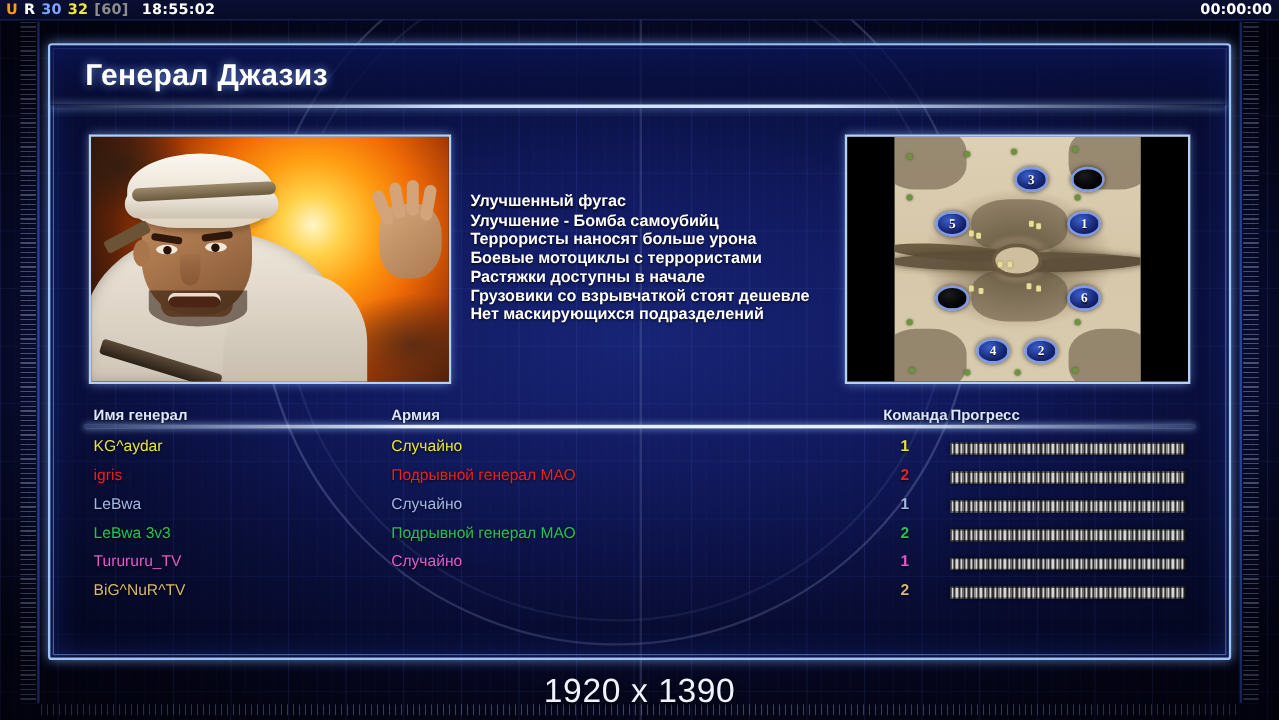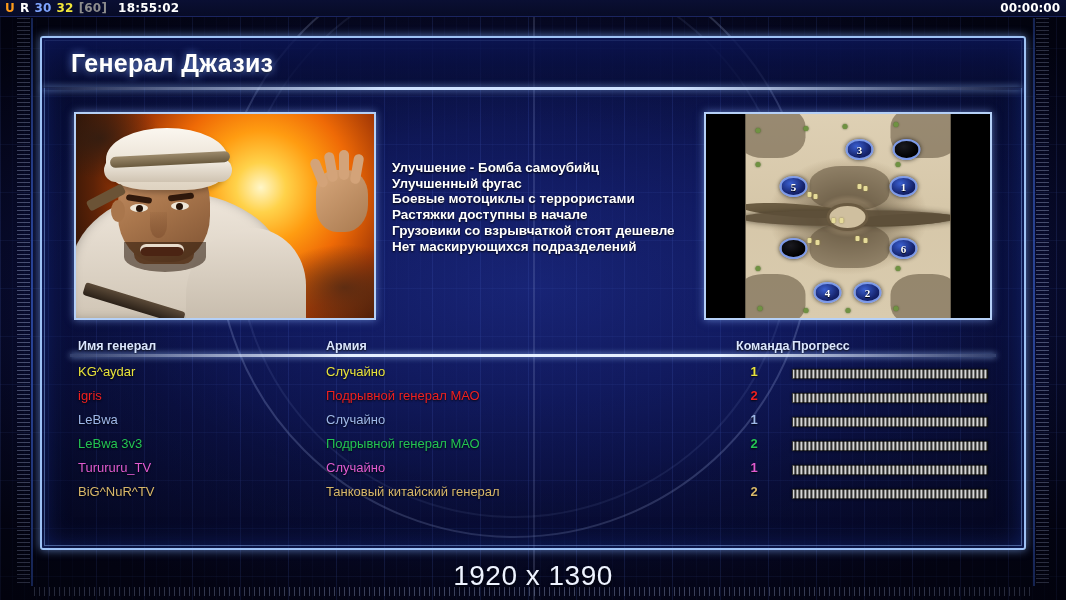--- a/index.html
+++ b/index.html
@@ -253,22 +253,23 @@
         <div class="pt-hand"></div>
         <div class="pt-finger f1"></div>
         <div class="pt-finger f2"></div>
         <div class="pt-finger f3"></div>
         <div class="pt-finger f4"></div>
         <div class="pt-gun"></div>
       </div>
 
       <div id="desc" style="position:absolute;left:318px;top:48px;width:360px;">
         <div id="desc-lines">
+            <div class="desc-line" style="color: rgb(255, 255, 255); font-size: 13.5px; font-weight: bold; line-height: 15.7px; white-space: nowrap; text-shadow: rgba(0, 0, 0, 0.9) 0px 1px 2px;">Улучшенный фугас</div>
             <div class="desc-line" style="color: rgb(255, 255, 255); font-size: 13.5px; font-weight: bold; line-height: 15.7px; white-space: nowrap; text-shadow: rgba(0, 0, 0, 0.9) 0px 1px 2px;">Улучшение - Бомба самоубийц</div>
-            <div class="desc-line" style="color: rgb(255, 255, 255); font-size: 13.5px; font-weight: bold; line-height: 15.7px; white-space: nowrap; text-shadow: rgba(0, 0, 0, 0.9) 0px 1px 2px;">Улучшенный фугас</div>
+            <div class="desc-line" style="color: rgb(255, 255, 255); font-size: 13.5px; font-weight: bold; line-height: 15.7px; white-space: nowrap; text-shadow: rgba(0, 0, 0, 0.9) 0px 1px 2px;">Террористы наносят больше урона</div>
             <div class="desc-line" style="color: rgb(255, 255, 255); font-size: 13.5px; font-weight: bold; line-height: 15.7px; white-space: nowrap; text-shadow: rgba(0, 0, 0, 0.9) 0px 1px 2px;">Боевые мотоциклы с террористами</div>
             <div class="desc-line" style="color: rgb(255, 255, 255); font-size: 13.5px; font-weight: bold; line-height: 15.7px; white-space: nowrap; text-shadow: rgba(0, 0, 0, 0.9) 0px 1px 2px;">Растяжки доступны в начале</div>
             <div class="desc-line" style="color: rgb(255, 255, 255); font-size: 13.5px; font-weight: bold; line-height: 15.7px; white-space: nowrap; text-shadow: rgba(0, 0, 0, 0.9) 0px 1px 2px;">Грузовики со взрывчаткой стоят дешевле</div>
             <div class="desc-line" style="color: rgb(255, 255, 255); font-size: 13.5px; font-weight: bold; line-height: 15.7px; white-space: nowrap; text-shadow: rgba(0, 0, 0, 0.9) 0px 1px 2px;">Нет маскирующихся подразделений</div>
           </div>
       </div>
 
       <div id="minimap-box">
         <div id="minimap">
           <div class="mm-dark" style="left:-10px;top:-8px;width:70px;height:52px;"></div>
@@ -363,21 +364,20 @@
           <div class="row">
             <div class="cell c-name" style="color: rgb(224, 91, 208);">Turururu_TV</div>
             <div class="cell c-army" style="color: rgb(224, 91, 208);">Случайно</div>
             <div class="cell c-team" style="color: rgb(224, 91, 208);">1</div>
             <div class="cell c-prog">
               <div class="pbar" style="width: 196px;"></div>
             </div>
           </div>
           <div class="row">
             <div class="cell c-name" style="color: rgb(216, 184, 106);">BiG^NuR^TV</div>
-            <div class="cell c-army" style="color: rgb(216, 184, 106);">Танковый китайский генерал</div>
             <div class="cell c-team" style="color: rgb(216, 184, 106);">2</div>
             <div class="cell c-prog">
               <div class="pbar" style="width: 196px;"></div>
             </div>
           </div>
         </div>
     </div>
   </div>
 
   <div id="reslabel">1920 x 1390</div>

